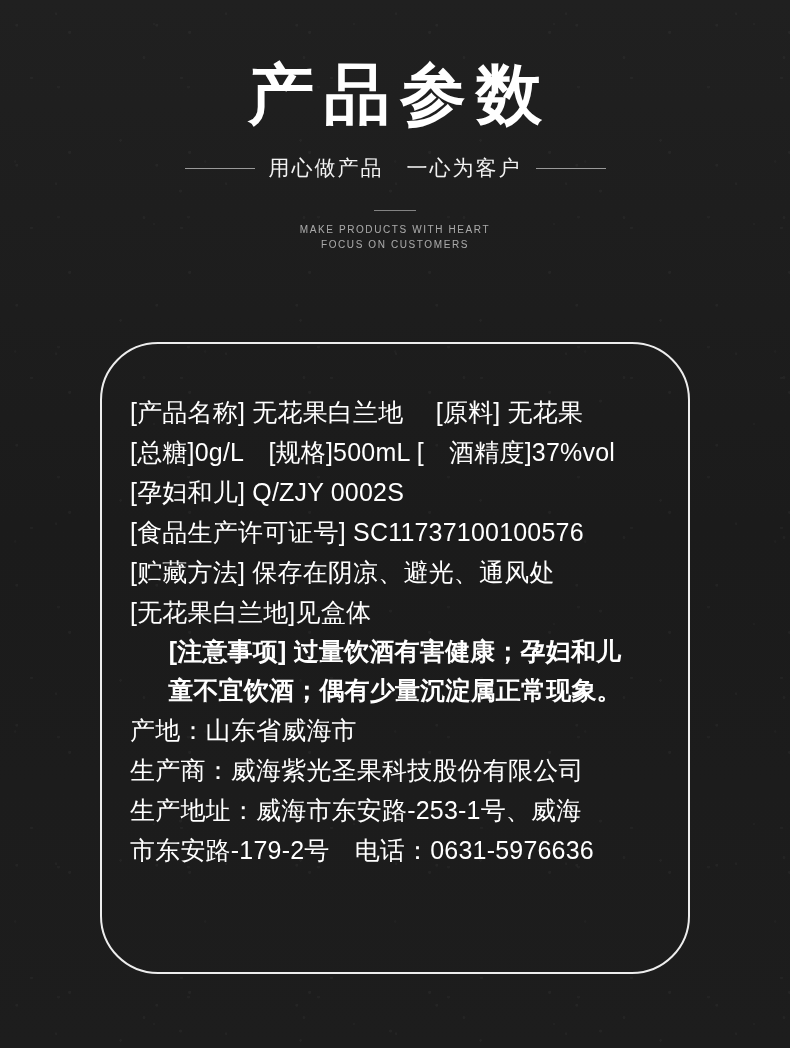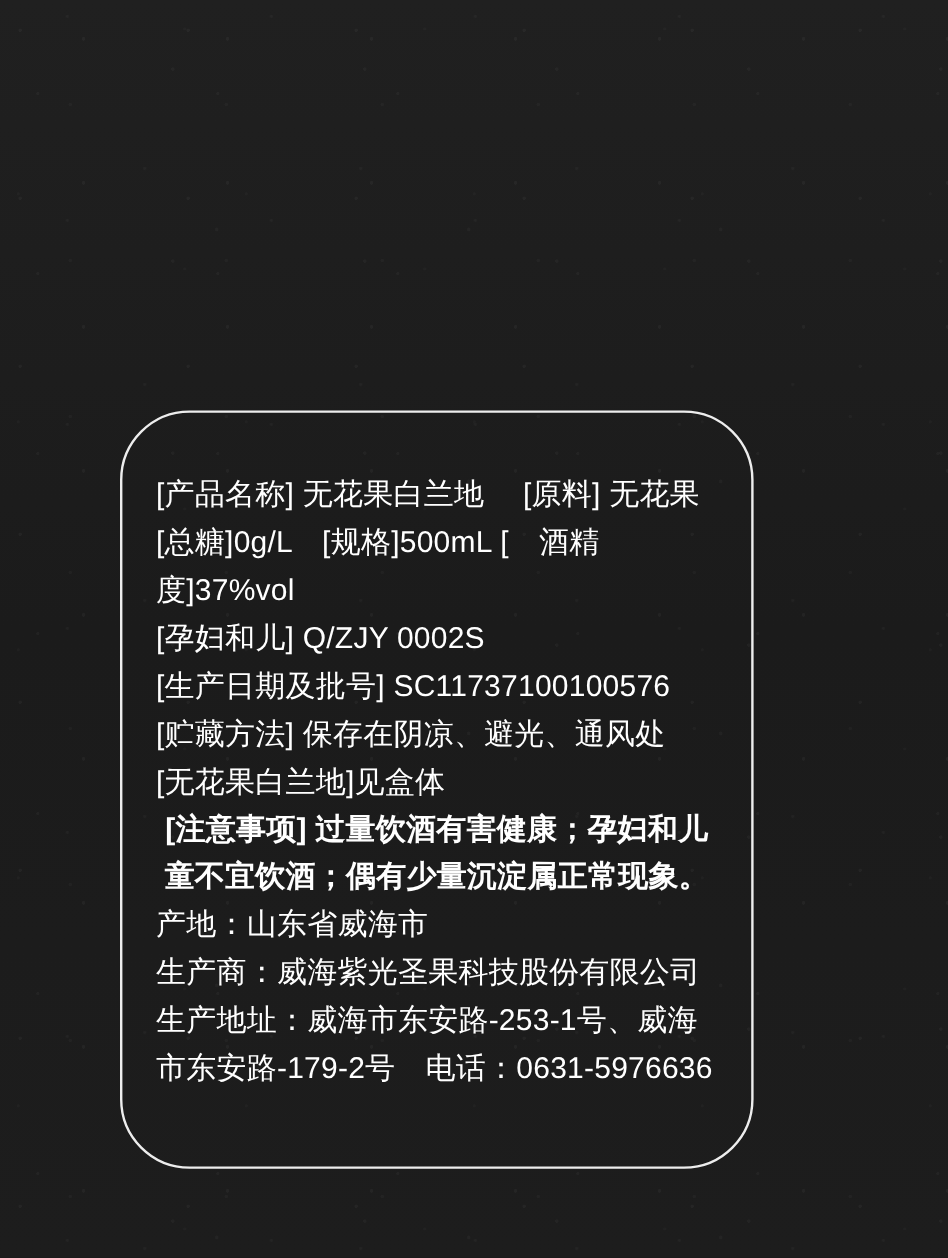--- a/index.html
+++ b/index.html
@@ -76,21 +76,21 @@
     letter-spacing: 1.6px;
     color: rgba(255,255,255,0.62);
     line-height: 1.45;
   }
 
   
   .card {
     position: absolute;
     left: 100px;
     top: 342px;
-    width: 528px;
+    width: 590px;
     height: 632px;
     border: 2px solid rgba(255,255,255,0.92);
     border-radius: 58px;
     box-sizing: border-box;
   }
   .card-inner {
     padding: 48px 28px 0 28px;
   }
   .spec-line {
     font-size: 25px;
@@ -105,27 +105,43 @@
   }
   .spec-line.tight {
     line-height: 39px;
   }
 </style>
 </head>
 <body>
 
 <div class="page">
 
+  <div class="header">
+    <h1 class="main-title">产品参数</h1>
+
+    <div class="subtitle-row">
+      <span class="sub-line"></span>
+      <span class="subtitle">用心做产品　一心为客户</span>
+      <span class="sub-line"></span>
+    </div>
+
+    <div class="divider-small"></div>
+
+    <div class="eng-lines">
+      <div>MAKE PRODUCTS WITH HEART</div>
+      <div>FOCUS ON CUSTOMERS</div>
+    </div>
+  </div>
 
   <div class="card">
     <div class="card-inner">
       <div class="spec-line">[产品名称] 无花果白兰地　 [原料] 无花果</div>
       <div class="spec-line">[总糖]0g/L　[规格]500mL [　酒精度]37%vol</div>
       <div class="spec-line">[孕妇和儿] Q/ZJY 0002S</div>
-      <div class="spec-line">[生产日期及批号] SC11737100100576</div>
+      <div class="spec-line">[食品生产许可证号] SC11737100100576</div>
       <div class="spec-line">[贮藏方法] 保存在阴凉、避光、通风处</div>
       <div class="spec-line">[无花果白兰地]见盒体</div>
       <div class="spec-line bold tight">[注意事项] 过量饮酒有害健康；孕妇和儿</div>
       <div class="spec-line bold tight">童不宜饮酒；偶有少量沉淀属正常现象。</div>
       <div class="spec-line">产地：山东省威海市</div>
       <div class="spec-line">生产商：威海紫光圣果科技股份有限公司</div>
       <div class="spec-line">生产地址：威海市东安路-253-1号、威海</div>
       <div class="spec-line">市东安路-179-2号　电话：0631-5976636</div>
     </div>
   </div>

